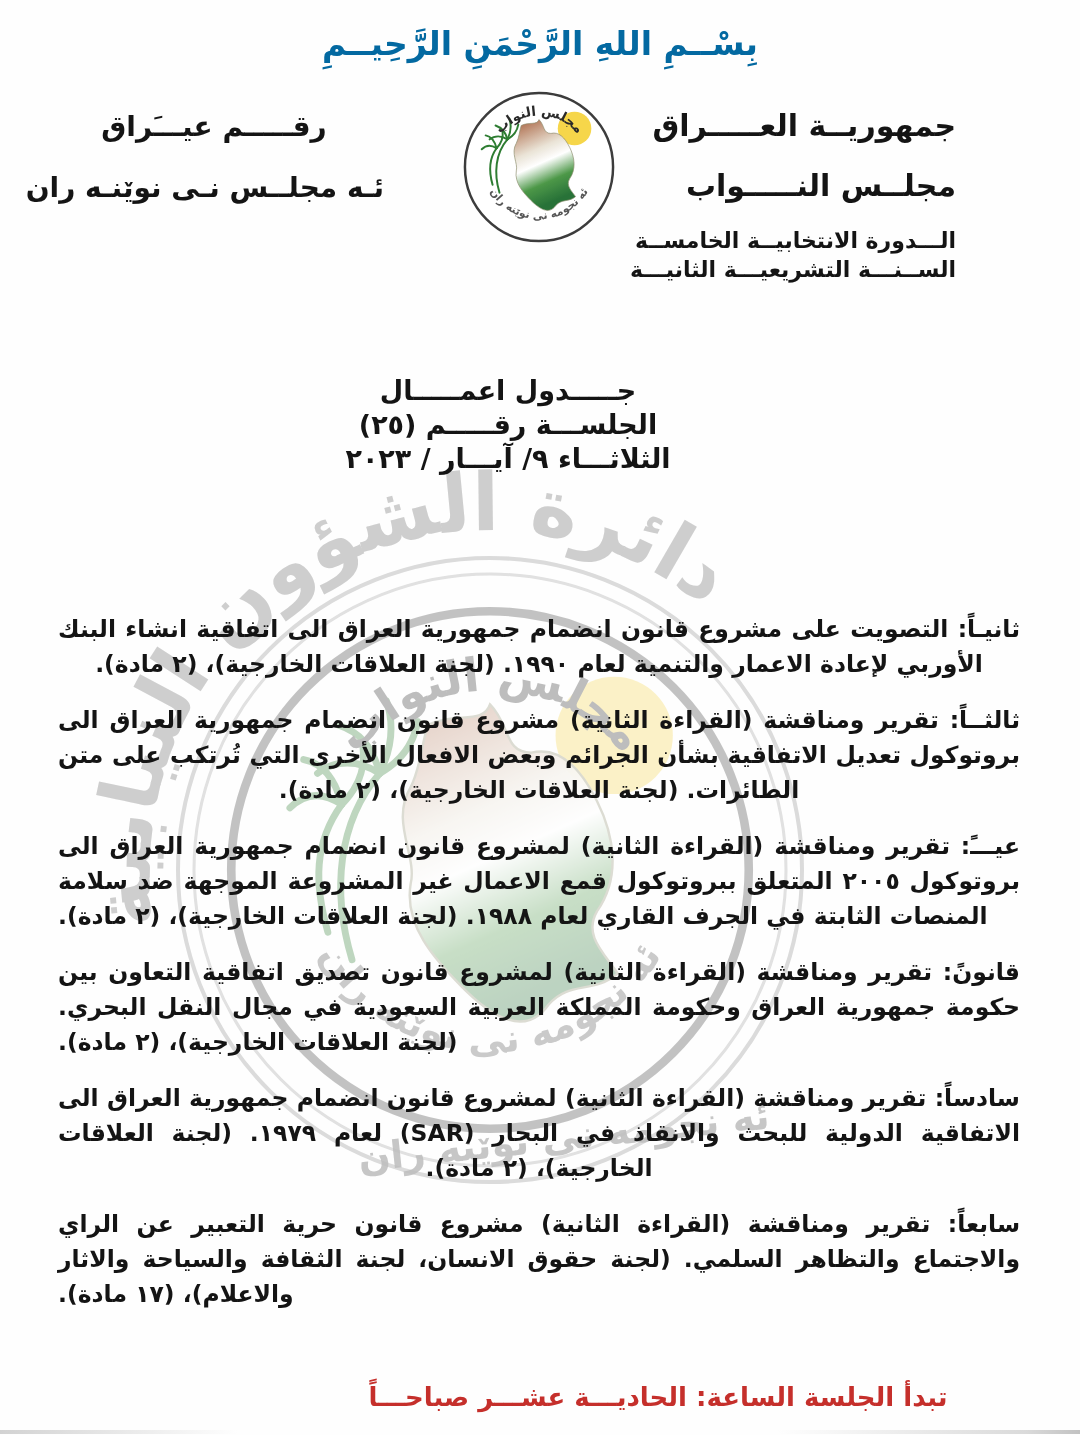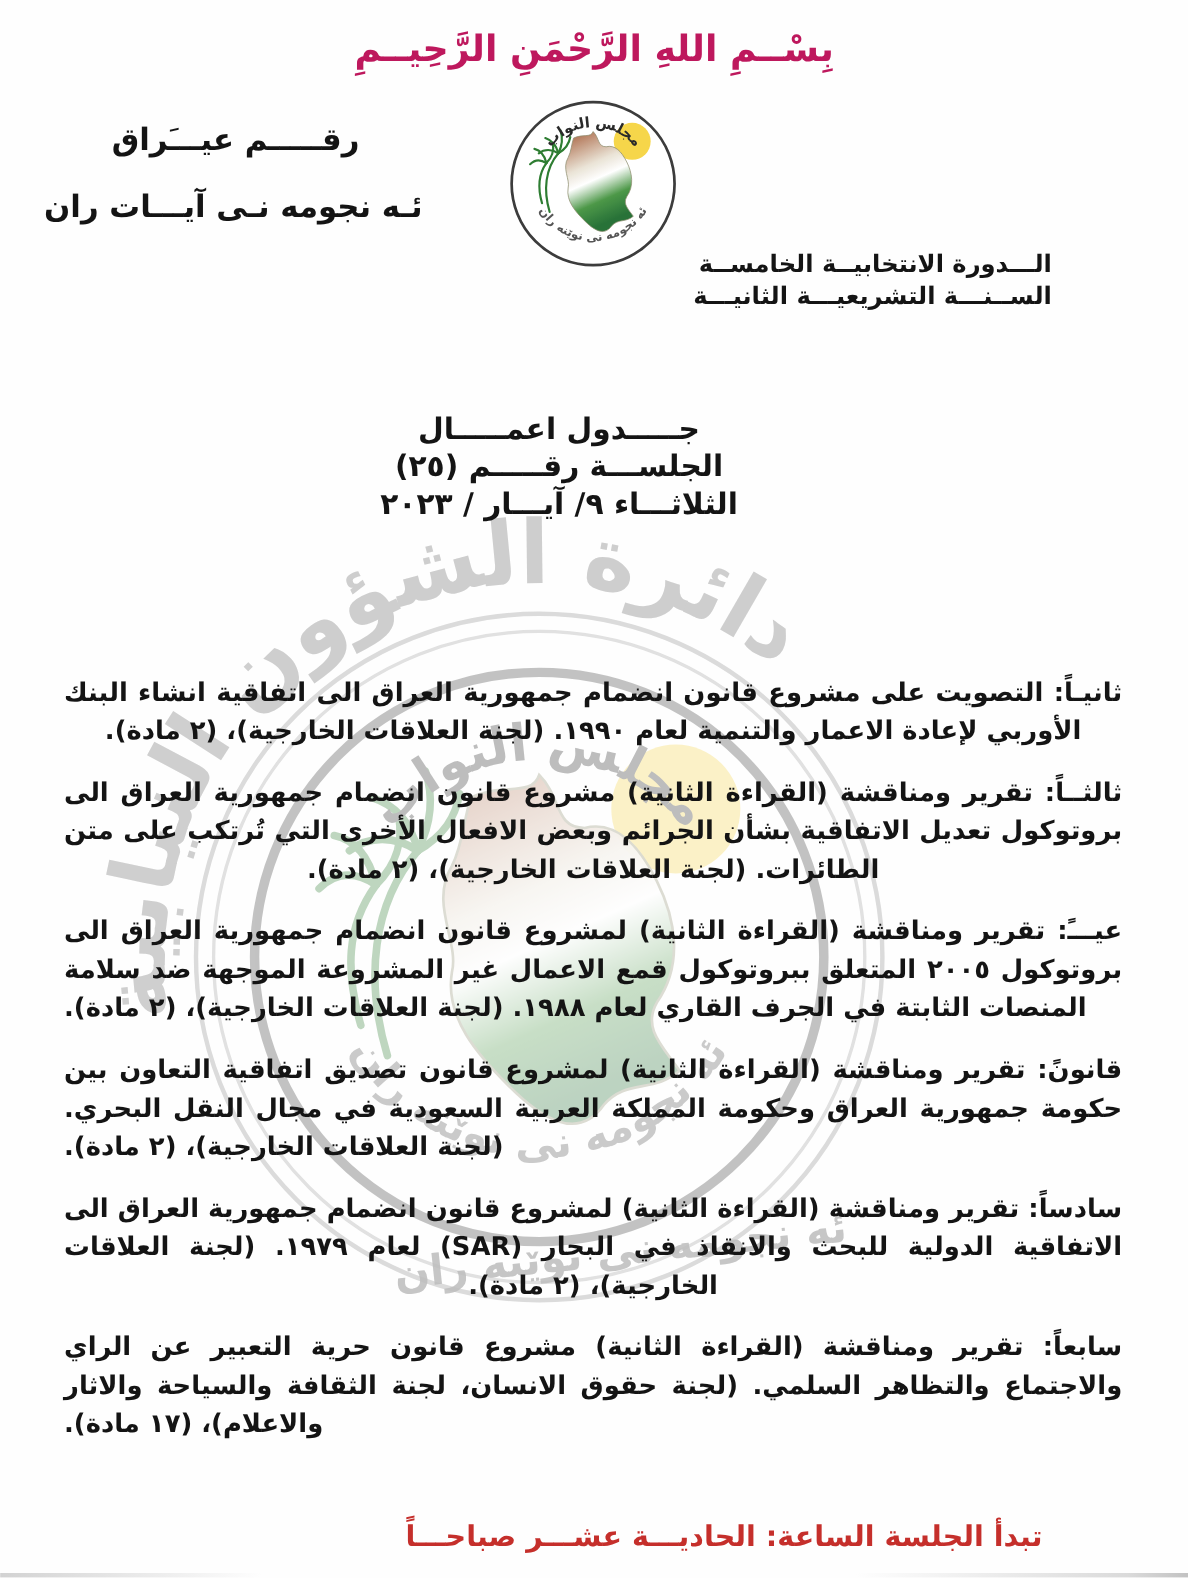--- a/index.html
+++ b/index.html
@@ -5,21 +5,21 @@
   html,body{margin:0;padding:0}
   body{
     width:1080px;height:1435px;background:#ffffff;
     font-family:"DejaVu Sans",sans-serif;color:#141414;overflow:hidden;
   }
   .page{position:relative;width:1080px;height:1435px;direction:rtl;background:#fefefe}
   .layer{position:absolute;z-index:2}
   .watermark{position:absolute;top:0;left:0;width:1080px;height:1435px;z-index:0}
   svg text{font-family:"DejaVu Sans",sans-serif}
 
-  .basmala{top:24px;left:0;width:100%;text-align:center;font-size:33px;font-weight:bold;color:#be185d}
+  .basmala{top:24px;left:0;width:100%;text-align:center;font-size:33px;font-weight:bold;color:#0369a1}
   .header-right{top:96px;right:124px;text-align:right;font-size:30px;font-weight:bold;line-height:60px;white-space:nowrap}
   .header-left{top:96px;left:44px;width:340px;text-align:center;font-size:28px;font-weight:bold;line-height:61px;white-space:nowrap}
   .logo-wrap{top:88px;left:460px;width:158px;height:158px}
   .session-info{top:226px;right:124px;font-size:22px;font-weight:bold;line-height:29px;white-space:nowrap}
   .title-block{top:374px;left:0;width:100%;text-align:center;font-size:27px;font-weight:bold;line-height:34px;transform:translateX(-32px)}
   .quran-line{top:552px;right:178px;font-size:26px;font-weight:bold;white-space:nowrap}
   .agenda{top:612px;right:60px;left:58px}
   .item{
     font-size:23.5px;font-weight:bold;line-height:35px;margin-bottom:21px;
     text-align:justify;text-align-last:center;direction:rtl;
@@ -82,24 +82,28 @@
     <g transform="rotate(-30 490 870)" opacity="0.8">
       <text font-size="80" font-weight="bold" fill="#c3c3c3">
         <textPath href="#wmArc" startOffset="50%" text-anchor="middle">دائرة الشؤون النيابية</textPath>
       </text>
     </g>
     <text x="565" y="1150" font-size="38" font-weight="bold" fill="#bdbdbd" opacity="0.85" text-anchor="middle" transform="rotate(-6 565 1150)">ئه نجومه نى نوێنه ران</text>
   </svg>
 
   <div class="layer basmala">بِسْــمِ اللهِ الرَّحْمَنِ الرَّحِيــمِ</div>
 
+  <div class="layer header-right">
+    <div>جمهوريــة العـــــراق</div>
+    <div>مجلــس النـــــواب</div>
+  </div>
 
   <div class="layer header-left">
     <div>رقـــــم عيـــَراق</div>
-    <div>ئـه نجومه نـى آيـــات ران</div>
+    <div>ئـه مجلــس نـى نوێنـه ران</div>
   </div>
 
   <div class="layer logo-wrap">
     <svg viewBox="0 0 160 160" width="158" height="158">
       <use href="#emblemArt"></use>
     </svg>
   </div>
 
   <div class="layer session-info">
     <div>الـــدورة الانتخابيــة الخامســة</div>

